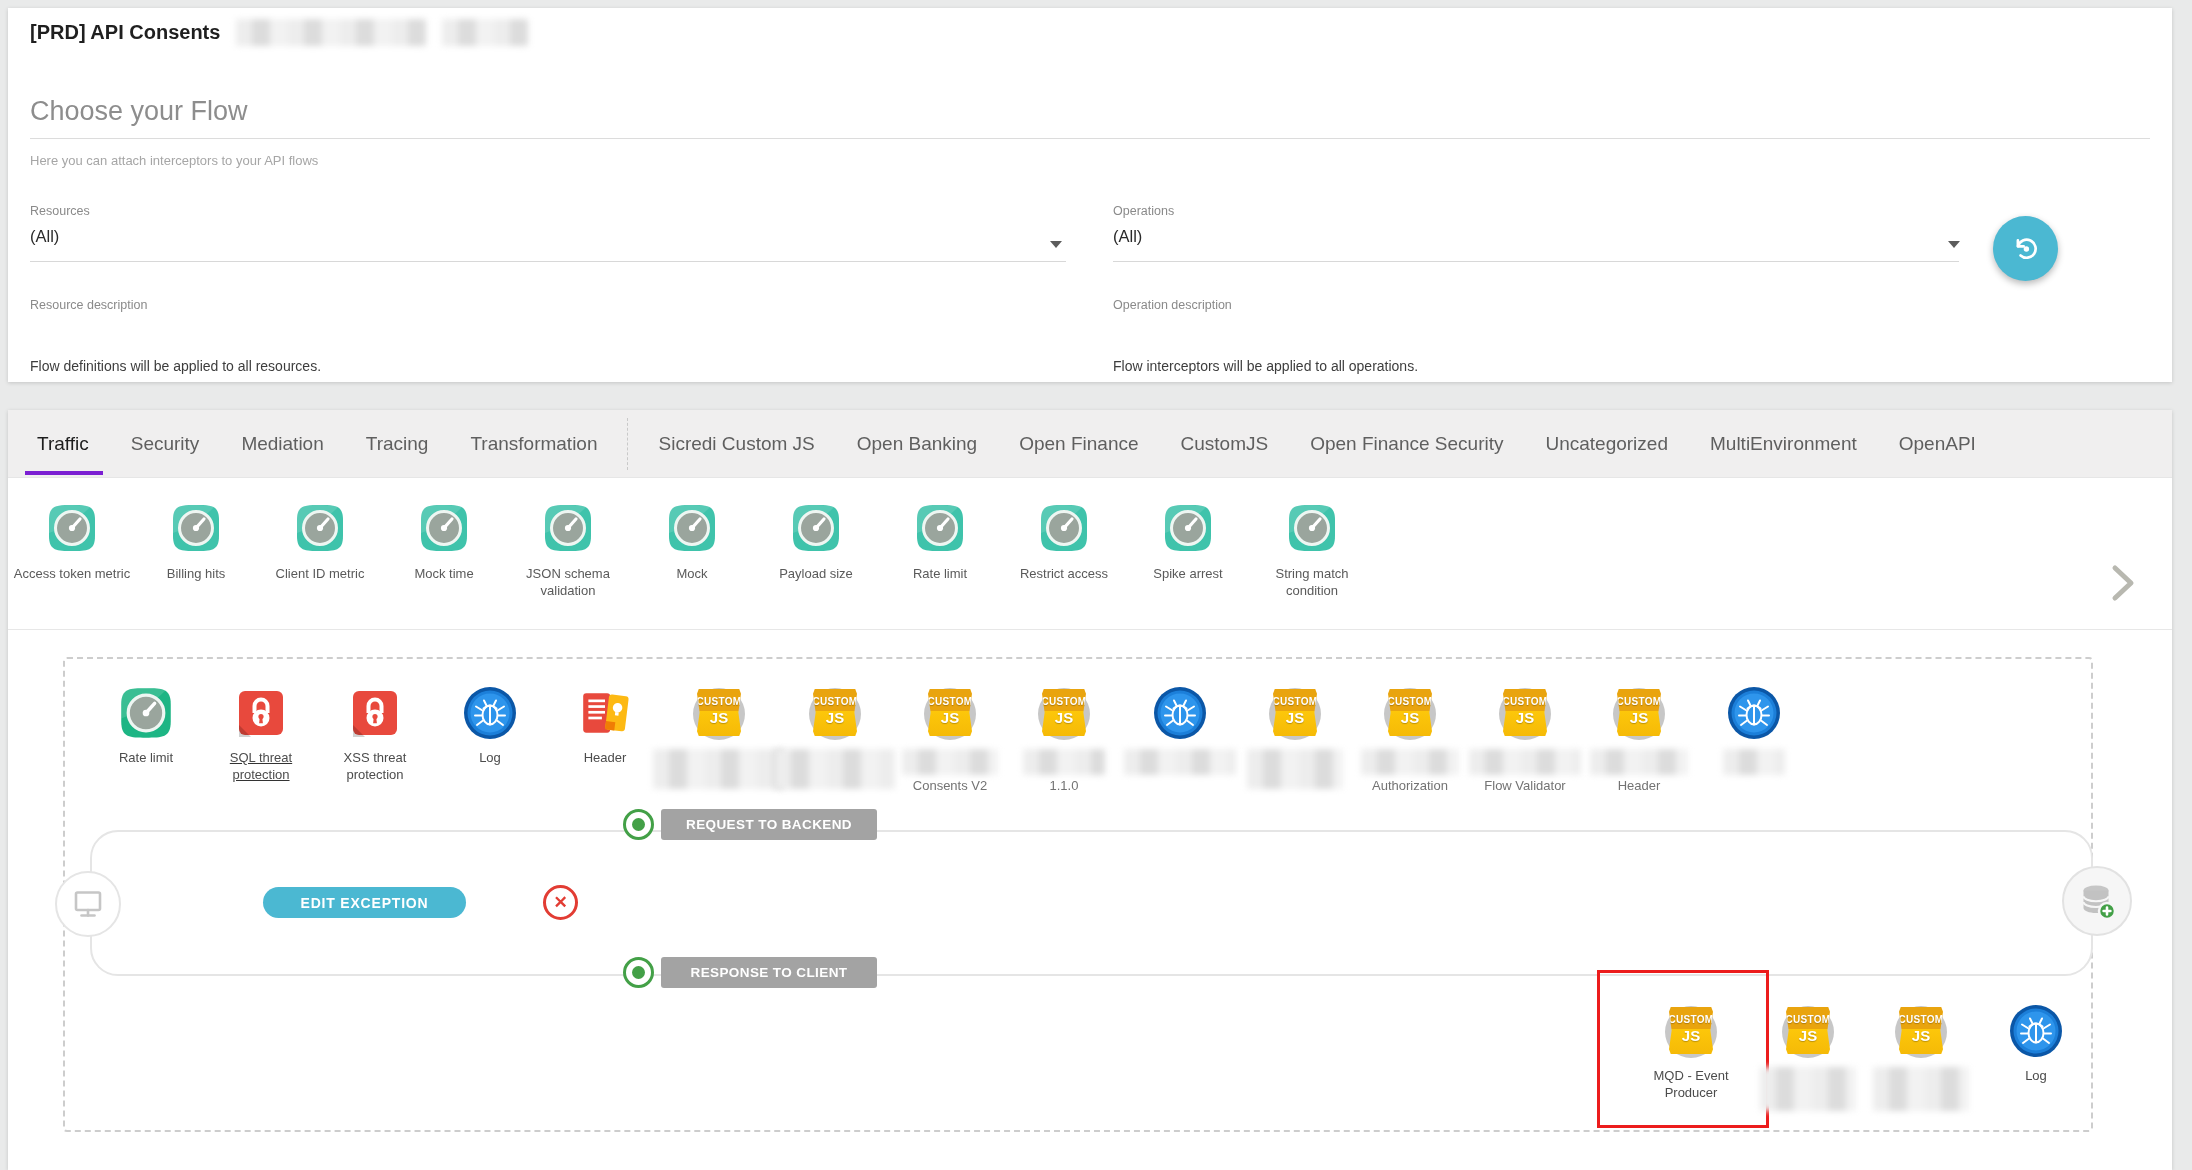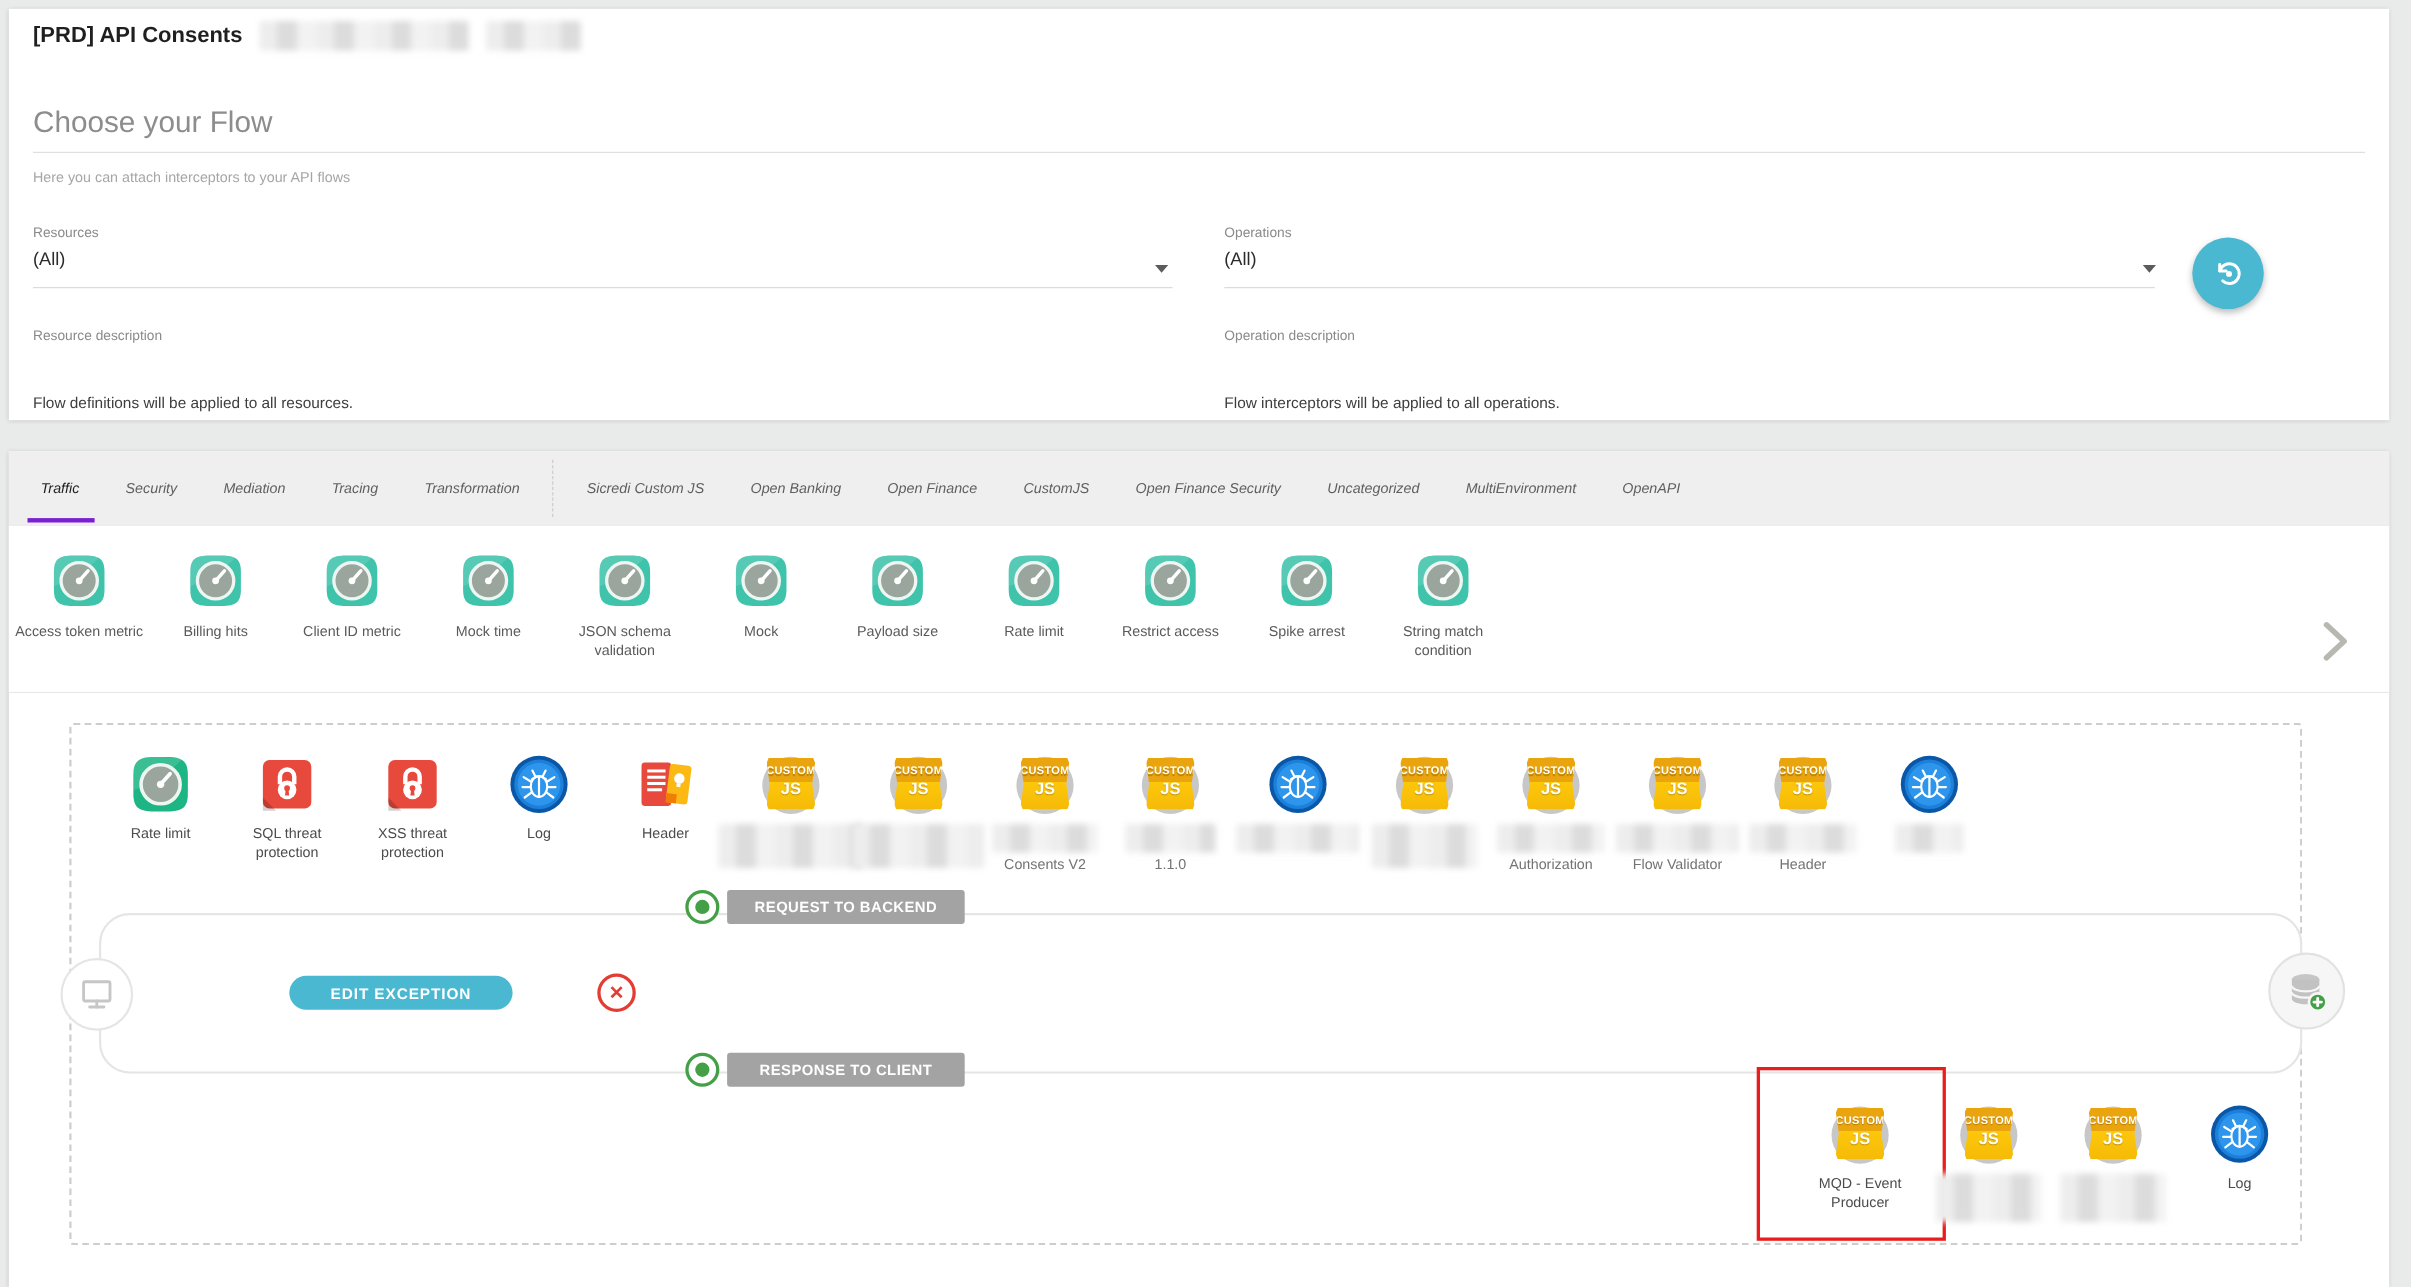--- a/index.html
+++ b/index.html
@@ -25,21 +25,21 @@
          border-right:6px solid transparent;border-top:7px solid #5c5c5c;}
   .desc-label{position:absolute;top:290px;font-size:12.5px;color:#8a8a8a;}
   .desc-value{position:absolute;top:306px;font-size:14px;color:#3d3d3d;margin-top:44px;}
   .fab{position:absolute;left:1985px;top:208px;width:65px;height:65px;border-radius:50%;
        background:#4bb8d2;display:flex;align-items:center;justify-content:center;
        box-shadow:0 3px 7px rgba(0,0,0,.28);cursor:pointer;}
 
   
   .tabbar{position:absolute;left:0;top:0;width:100%;height:68px;background:#f0efef;
           border-bottom:1px solid #e6e6e6;display:flex;align-items:stretch;padding-left:8px;box-sizing:border-box;}
-  .tab{position:relative;display:flex;align-items:center;padding:0 21px;font-size:13px;color:#5f5f5f;cursor:pointer;white-space:nowrap;font-style:italic;}
+  .tab{position:relative;display:flex;align-items:center;padding:0 21px;font-size:19px;color:#5f5f5f;cursor:pointer;white-space:nowrap;}
   .tab.active{color:#1d1d1d;}
   .tab.active::after{content:"";position:absolute;left:9px;right:7px;bottom:2px;height:4px;background:#7b1fd2;}
   .tab-divider{align-self:center;height:52px;border-left:1px dashed #c9c9c9;margin:0 9px;}
 
   
   .palette{position:absolute;left:0;top:68px;width:100%;height:152px;border-bottom:1px solid #e7e7e7;
            display:flex;padding-left:2px;box-sizing:border-box;background:#fff;}
   .pal-item{width:124px;display:flex;flex-direction:column;align-items:center;padding-top:22px;cursor:pointer;}
   .pal-label{margin-top:10px;font-size:13px;color:#5a5a5a;text-align:center;line-height:1.3;}
   .chev-right{position:absolute;right:36px;top:153px;cursor:pointer;}
@@ -296,21 +296,21 @@
               <svg width="56" height="56" viewBox="0 0 52 52">
     <path d="M26 3 C41 3 49 3 49 18 L49 34 C49 49 41 49 26 49 C11 49 3 49 3 34 L3 18 C3 3 11 3 26 3 Z" fill="#1db584"></path>
     <path d="M3 31 C20 25 35 15 45 4 L26 3 C11 3 3 3 3 18 Z" fill="rgba(255,255,255,0.13)"></path>
     <circle cx="26" cy="26" r="16.5" fill="#9aa59d" stroke="#eef6f2" stroke-width="3"></circle>
     <line x1="26" y1="26" x2="34" y2="17" stroke="#fff" stroke-width="3.2" stroke-linecap="round"></line>
     <circle cx="26" cy="26" r="3.1" fill="#fff"></circle>
               </svg>
             </div>
             <div class="itm-label">Rate limit</div>
           </div>
-          <div class="flow-item" style="left: 141px; top: 26px;">
+          <div class="flow-item" style="left: 141px; top: 26px; text-decoration: underline;">
             <div class="icon-box">
               <svg width="52" height="52" viewBox="0 0 52 52">
     <rect x="4" y="4" width="44" height="44" rx="6" fill="#e8493d"></rect>
     <path d="M4 38 L16 50 L4 50 Z" fill="rgba(0,0,0,0.18)"></path>
     <path d="M19.5 26 v-7 a6.5 6.5 0 0 1 13 0 v7" fill="none" stroke="#fff" stroke-width="4"></path>
     <circle cx="26" cy="31" r="8.5" fill="#fff"></circle>
     <circle cx="26" cy="29.5" r="2.6" fill="#e8493d"></circle>
     <path d="M24.8 30 h2.4 l0.7 6.2 h-3.8 Z" fill="#e8493d"></path>
               </svg>
             </div>

